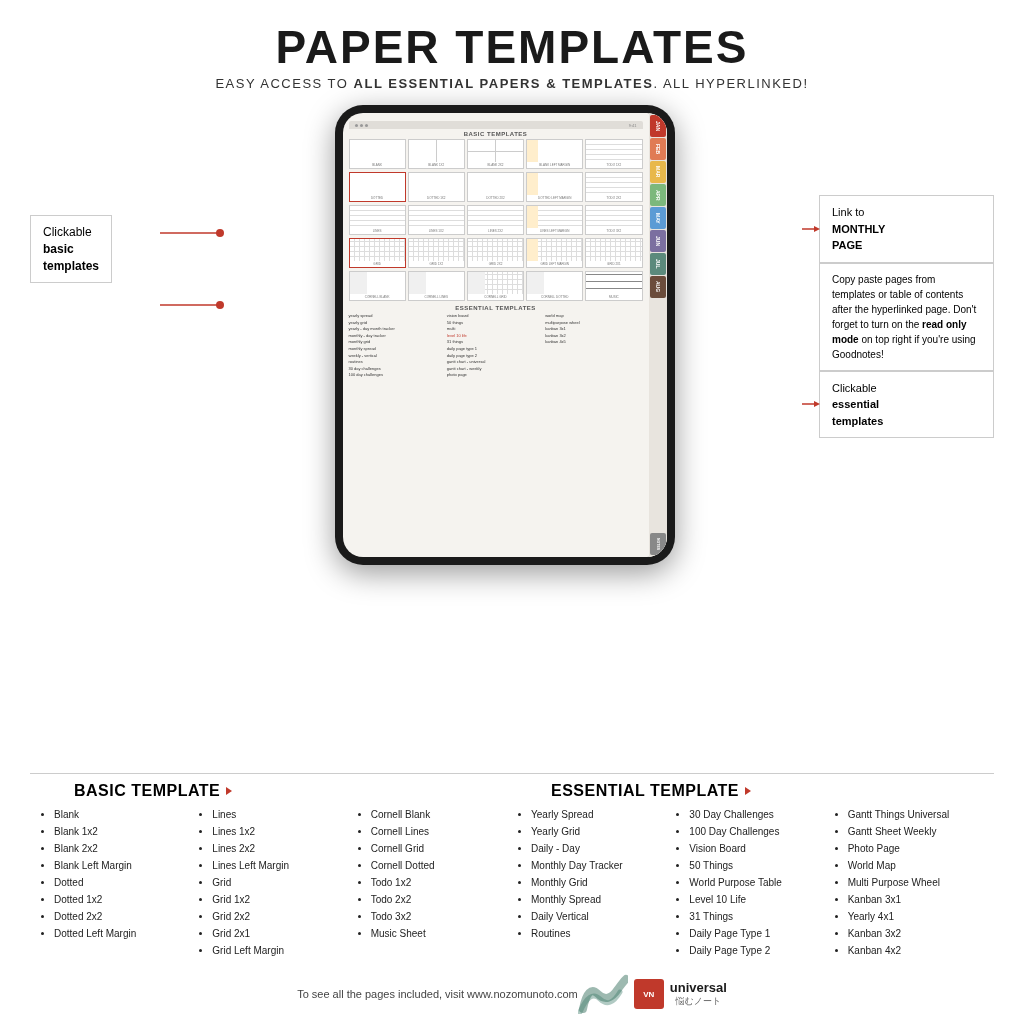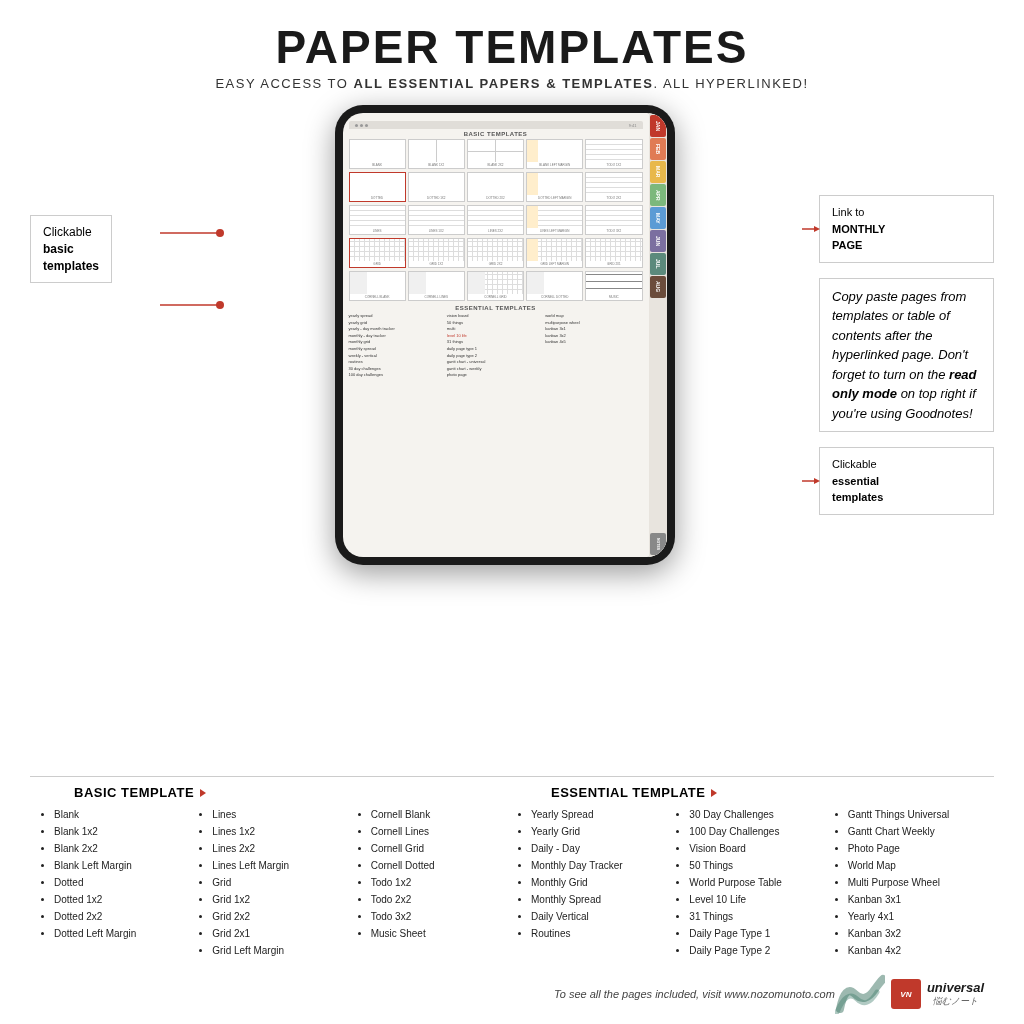--- a/index.html
+++ b/index.html
@@ -217,21 +217,20 @@
     .essential-item.highlight {
       color: #c0392b;
     }
 
     
     .right-annotation {
       width: 175px;
       flex-shrink: 0;
       display: flex;
       flex-direction: column;
-      gap: 15px;
       padding-top: 80px;
     }
     .right-box {
       background: white;
       border: 1px solid #ccc;
       padding: 8px 12px;
       font-size: 11px;
       line-height: 1.5;
       position: relative;
     }
@@ -247,21 +246,21 @@
       margin-top: 8px;
     }
     .bottom-columns {
       display: flex;
       gap: 10px;
     }
     .template-list-section {
       flex: 1;
     }
     .list-header {
-      font-size: 13px;
+      font-size: 16px;
       font-weight: 900;
       text-transform: uppercase;
       margin-bottom: 6px;
       letter-spacing: 0.5px;
       display: flex;
       align-items: center;
       gap: 6px;
       padding-left: 34px;
     }
     .list-header::after {
@@ -290,24 +289,23 @@
     }
 
     .footer {
       text-align: center;
       font-size: 11px;
       color: #444;
       margin-top: 6px;
       padding-top: 4px;
       width: 100%;
       display: flex;
-      justify-content: flex-end;
+      justify-content: center;
       align-items: center;
       padding: 4px 10px 0;
-      font-style: italic;
     }
 
     .logo-area {
       display: flex;
       align-items: center;
       gap: 6px;
     }
     .logo-box {
       width: 30px;
       height: 30px;
@@ -586,21 +584,21 @@
         <strong>MONTHLY<br>PAGE</strong>
         
         <div style="position:absolute;left:-18px;top:50%;transform:translateY(-50%);display:flex;align-items:center;">
           <svg width="18" height="10">
             <line x1="0" y1="5" x2="12" y2="5" stroke="#c0392b" stroke-width="1.5"></line>
             <polygon points="12,2 18,5 12,8" fill="#c0392b"></polygon>
           </svg>
         </div>
       </div>
 
-      <div class="right-box" style="font-size:13px; line-height:1.5;font-style:italic;">
+      <div class="right-box" style="font-size:10px; line-height:1.5;">
         Copy paste pages from templates or table of contents after the hyperlinked page. Don't forget to turn on the <strong>read only mode</strong> on top right if you're using Goodnotes!
       </div>
 
       <div class="right-box">
         <span>Clickable<br></span>
         <strong>essential<br>templates</strong>
         <div style="position:absolute;left:-18px;top:50%;transform:translateY(-50%);display:flex;align-items:center;">
           <svg width="18" height="10">
             <line x1="0" y1="5" x2="12" y2="5" stroke="#c0392b" stroke-width="1.5"></line>
             <polygon points="12,2 18,5 12,8" fill="#c0392b"></polygon>
@@ -684,21 +682,21 @@
               <li>World Purpose Table</li>
               <li>Level 10 Life</li>
               <li>31 Things</li>
               <li>Daily Page Type 1</li>
               <li>Daily Page Type 2</li>
             </ul>
           </div>
           <div class="list-col">
             <ul>
               <li>Gantt Things Universal</li>
-              <li>Gantt Chart Weekly</li>
+              <li>Gantt Sheet Weekly</li>
               <li>Photo Page</li>
               <li>World Map</li>
               <li>Multi Purpose Wheel</li>
               <li>Kanban 3x1</li>
               <li>Yearly 4x1</li>
               <li>Kanban 3x2</li>
               <li>Kanban 4x2</li>
             </ul>
           </div>
         </div>

